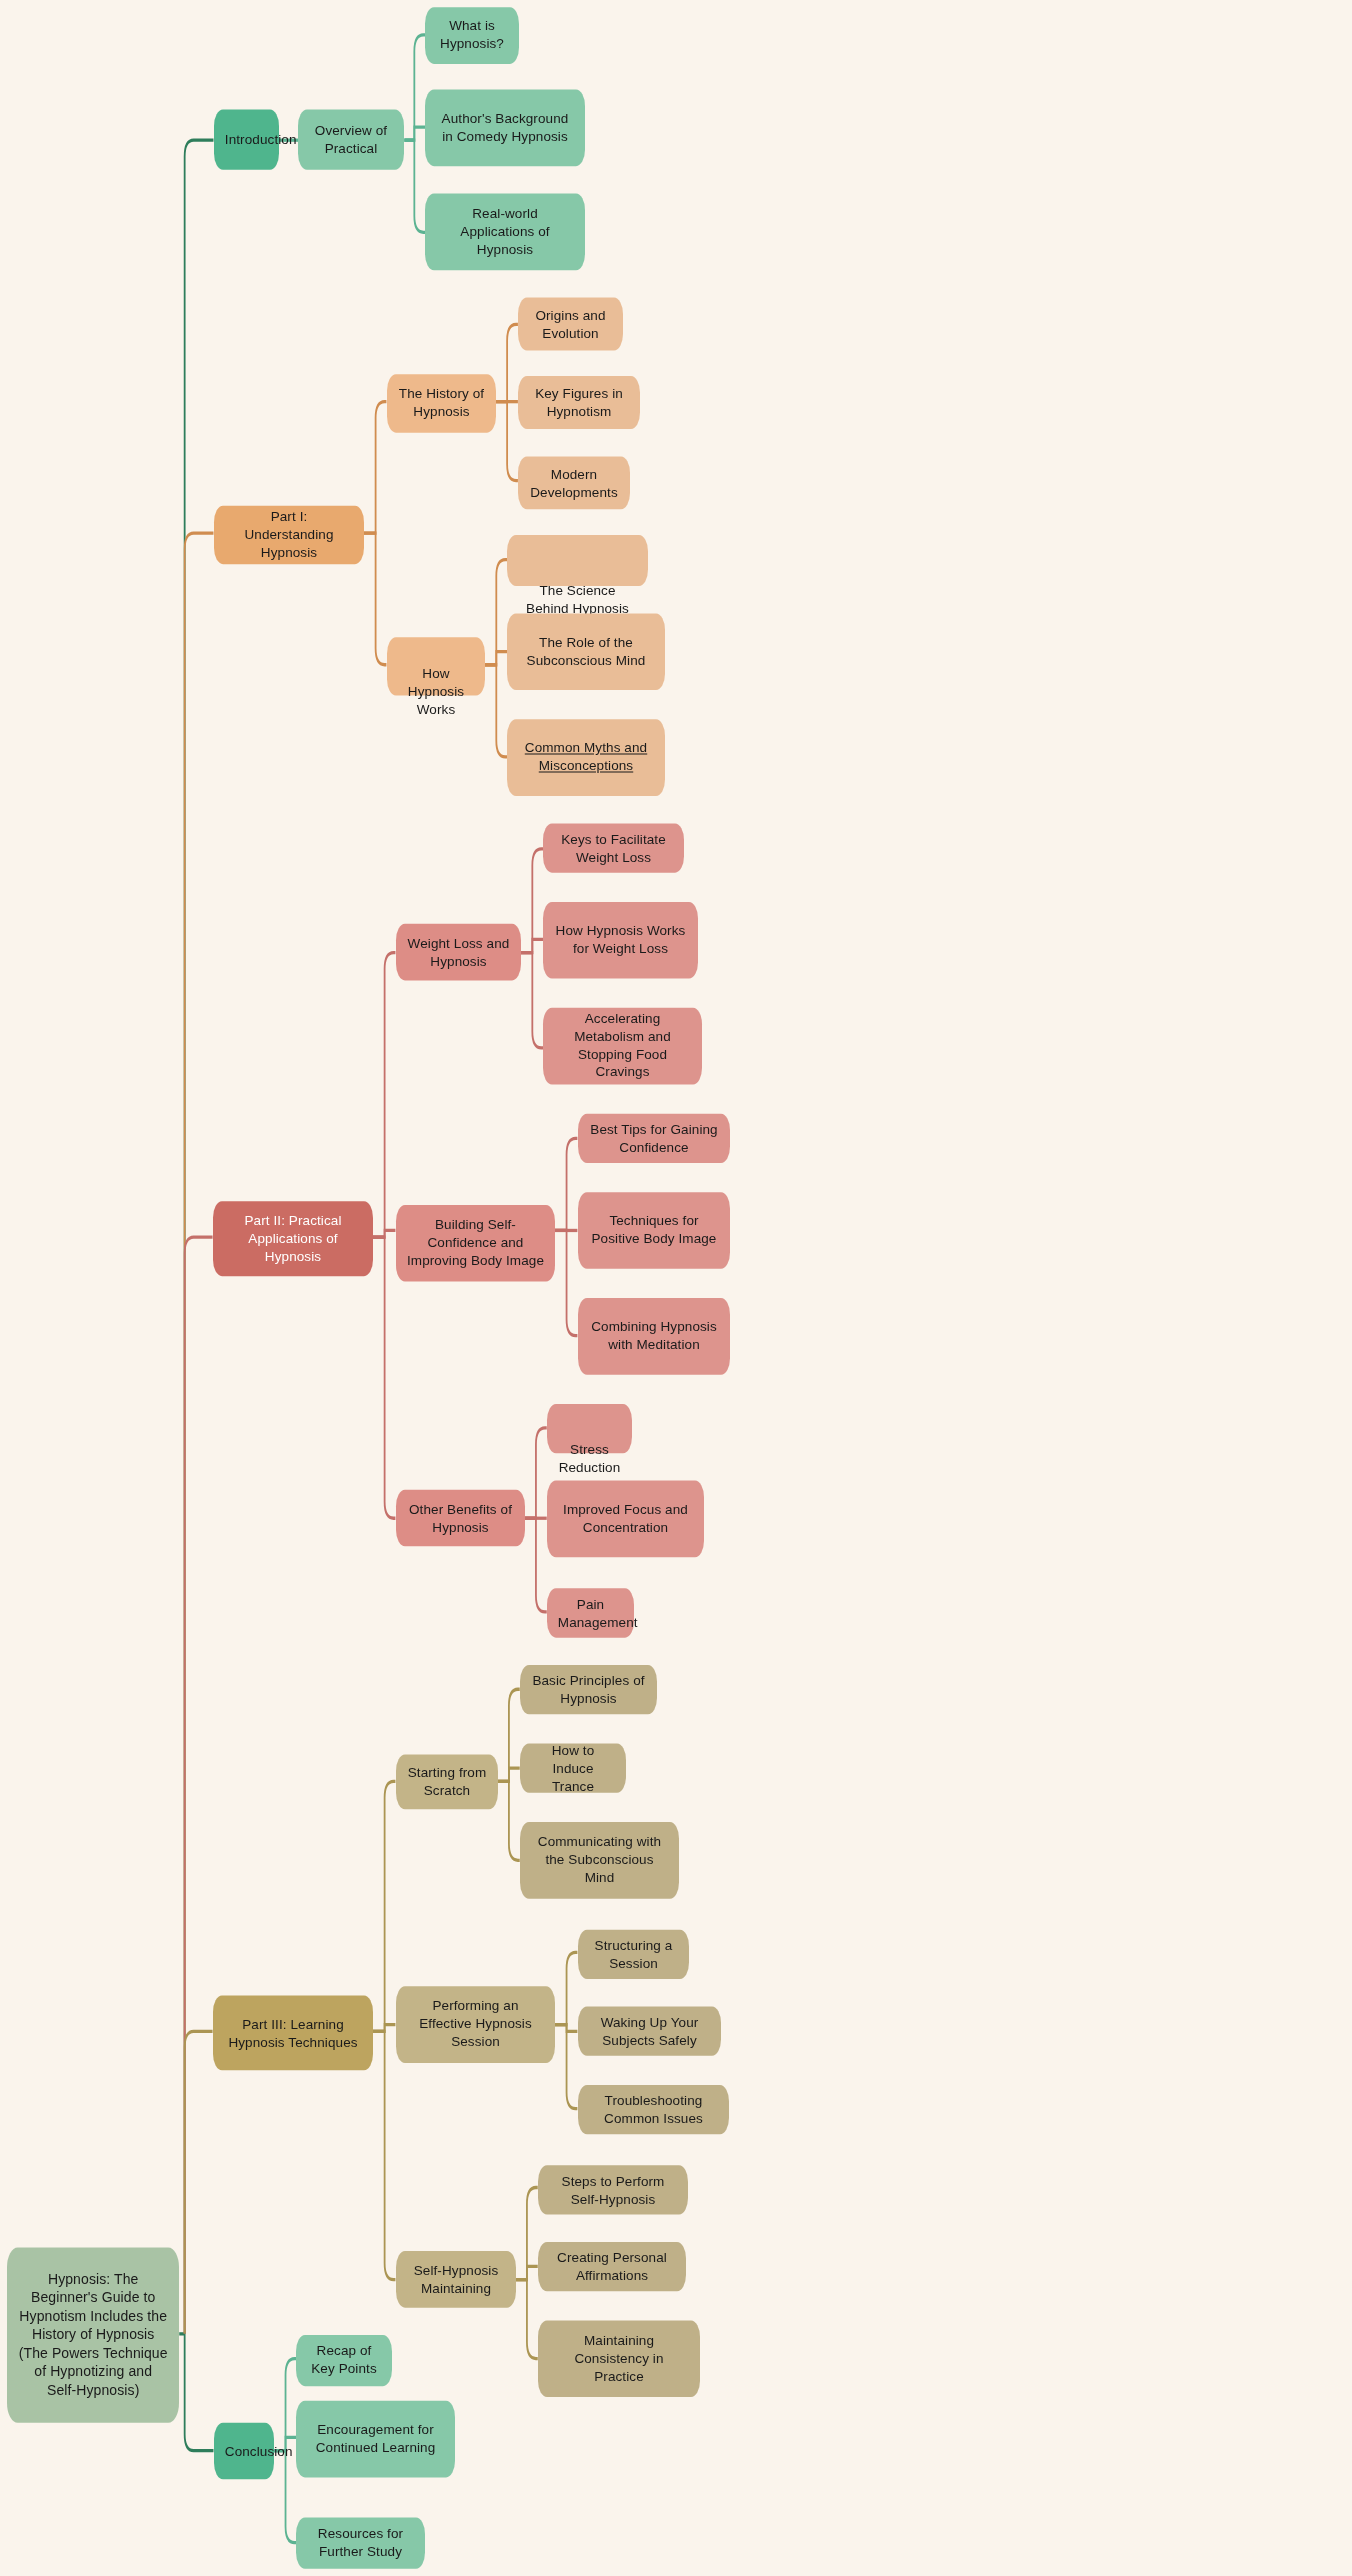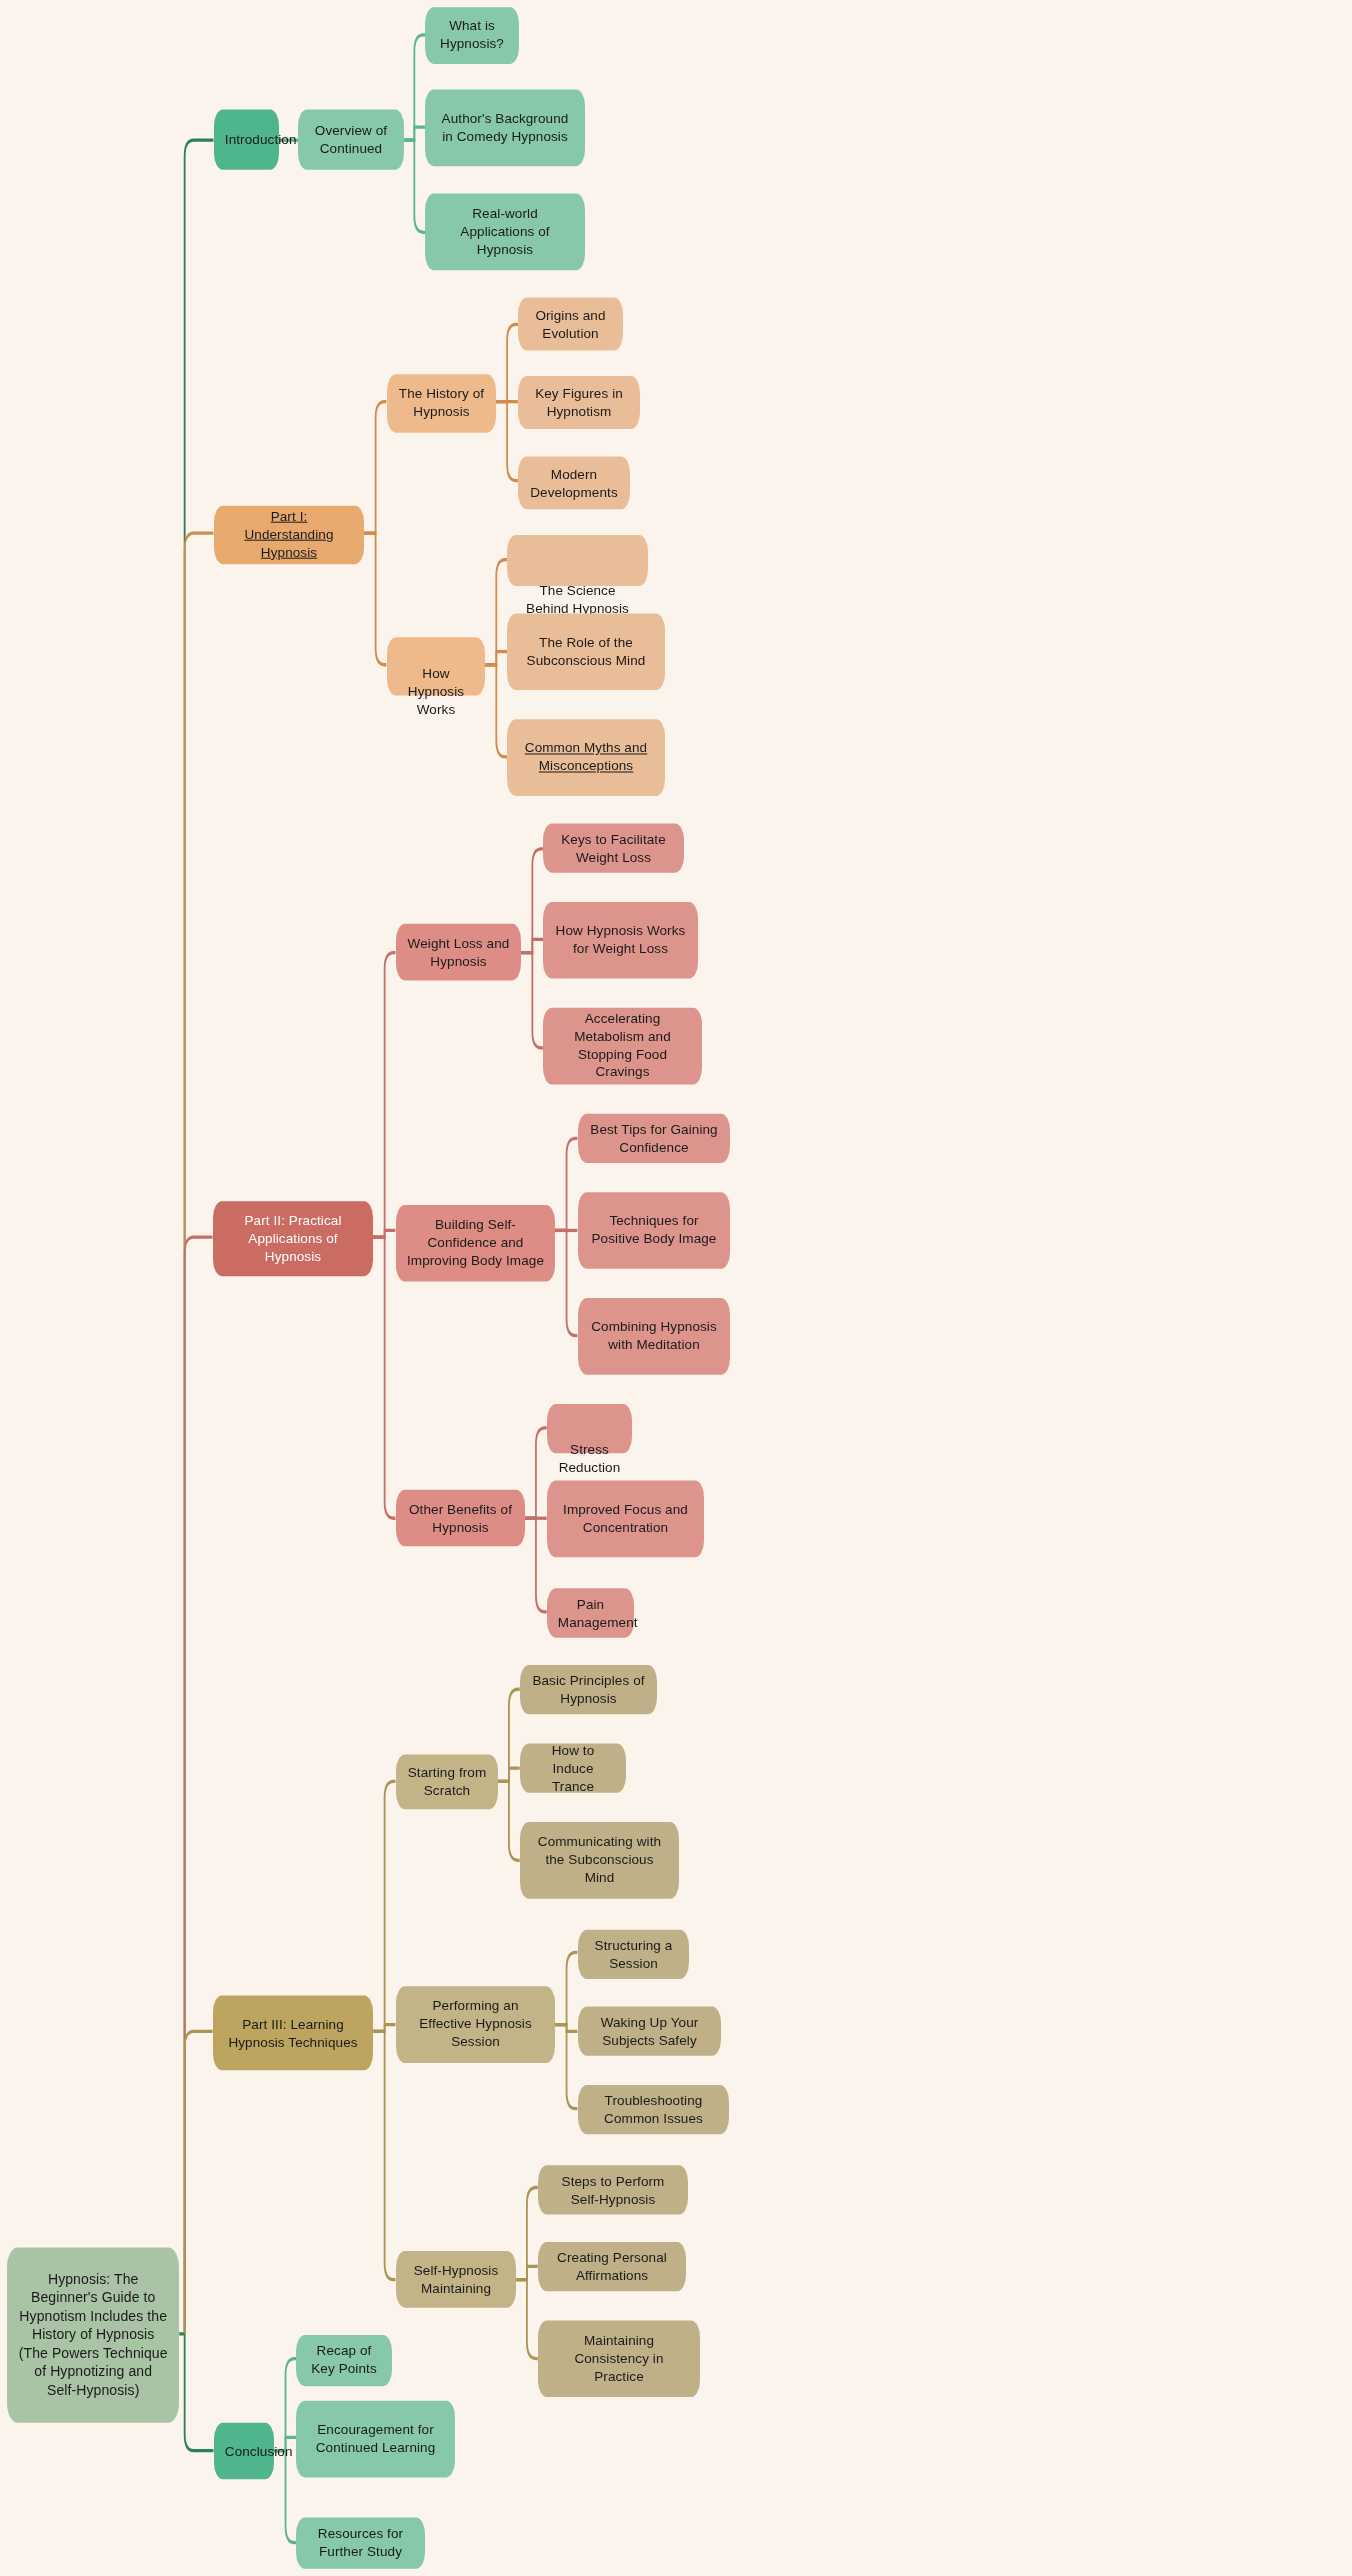--- a/index.html
+++ b/index.html
@@ -129,37 +129,37 @@
 
   <div class="node root" style="left:7.2px; top:1231px; width:172px; height:96px;">
     <span style="display: block; transform: scale(1, 0.547744); width: 100%;">Hypnosis: The Beginner's Guide to Hypnotism Includes the History of Hypnosis (The Powers Technique of Hypnotizing and Self-Hypnosis)</span>
   </div>
 
   <div class="node g-branch" style="left:214px; top:60px; width:65px; height:33px;">
     <span style="display: block; transform: scale(1, 0.547744); width: 100%;">Introduction</span>
   </div>
 
   <div class="node g-leaf" style="left:298px; top:60px; width:106px; height:33px;">
-    <span style="display: block; transform: scale(1, 0.547744); width: 100%;">Overview of Continued</span>
+    <span style="display: block; transform: scale(1, 0.547744); width: 100%;">Overview of Practical</span>
   </div>
 
   <div class="node g-leaf" style="left:425px; top:3.6px; width:94px; height:31px;">
     <span style="display: block; transform: scale(1, 0.547744); width: 100%;">What is Hypnosis?</span>
   </div>
 
   <div class="node g-leaf" style="left:425px; top:49px; width:160px; height:42px;">
     <span style="display: block; transform: scale(1, 0.547744); width: 100%;">Author's Background in Comedy Hypnosis</span>
   </div>
 
   <div class="node g-leaf" style="left:425px; top:106px; width:160px; height:42px;">
     <span style="display: block; transform: scale(1, 0.547744); width: 100%;">Real-world Applications of Hypnosis</span>
   </div>
 
   <div class="node o-branch" style="left:214px; top:277px; width:150px; height:32px;">
-    <span style="display: block; transform: scale(1, 0.547744); width: 100%; text-decoration: underline;">Part I: Understanding Hypnosis</span>
+    <span style="display: block; transform: scale(1, 0.547744); width: 100%;">Part I: Understanding Hypnosis</span>
   </div>
 
   <div class="node o-sub" style="left:387px; top:205px; width:109px; height:32px;">
     <span style="display: block; transform: scale(1, 0.547744); width: 100%;">The History of Hypnosis</span>
   </div>
 
   <div class="node o-leaf" style="left:518px; top:163px; width:105px; height:29px;">
     <span style="display: block; transform: scale(1, 0.547744); width: 100%;">Origins and Evolution</span>
   </div>
 

